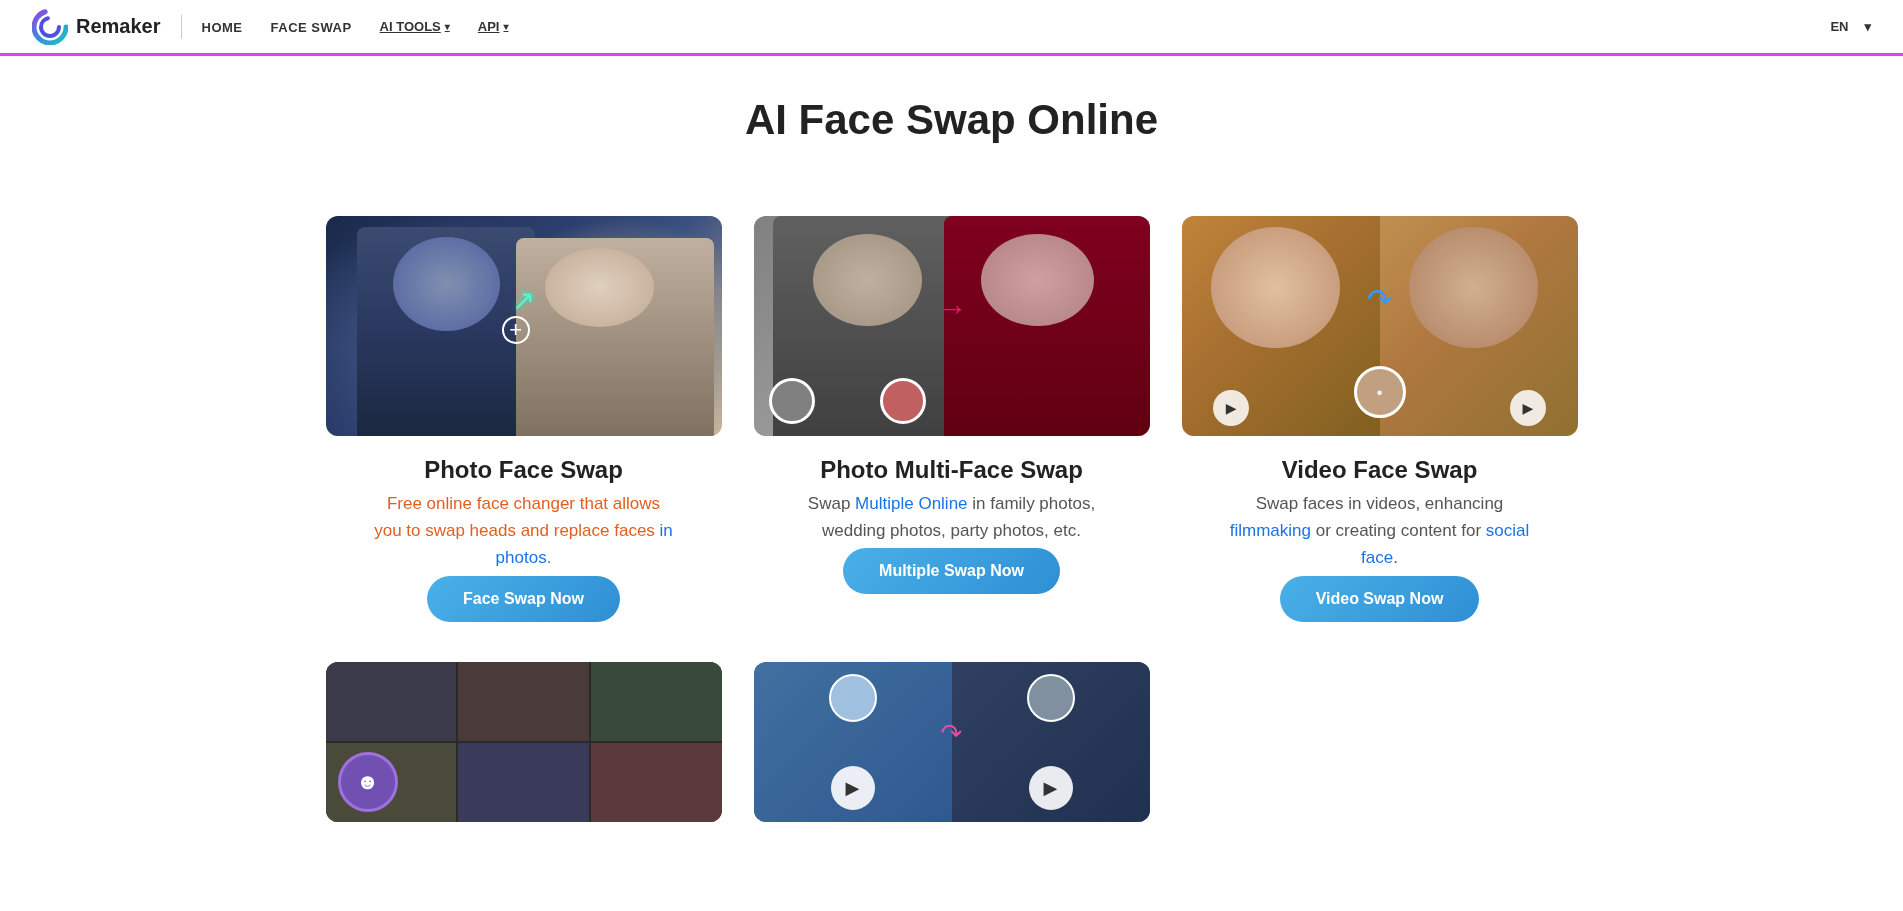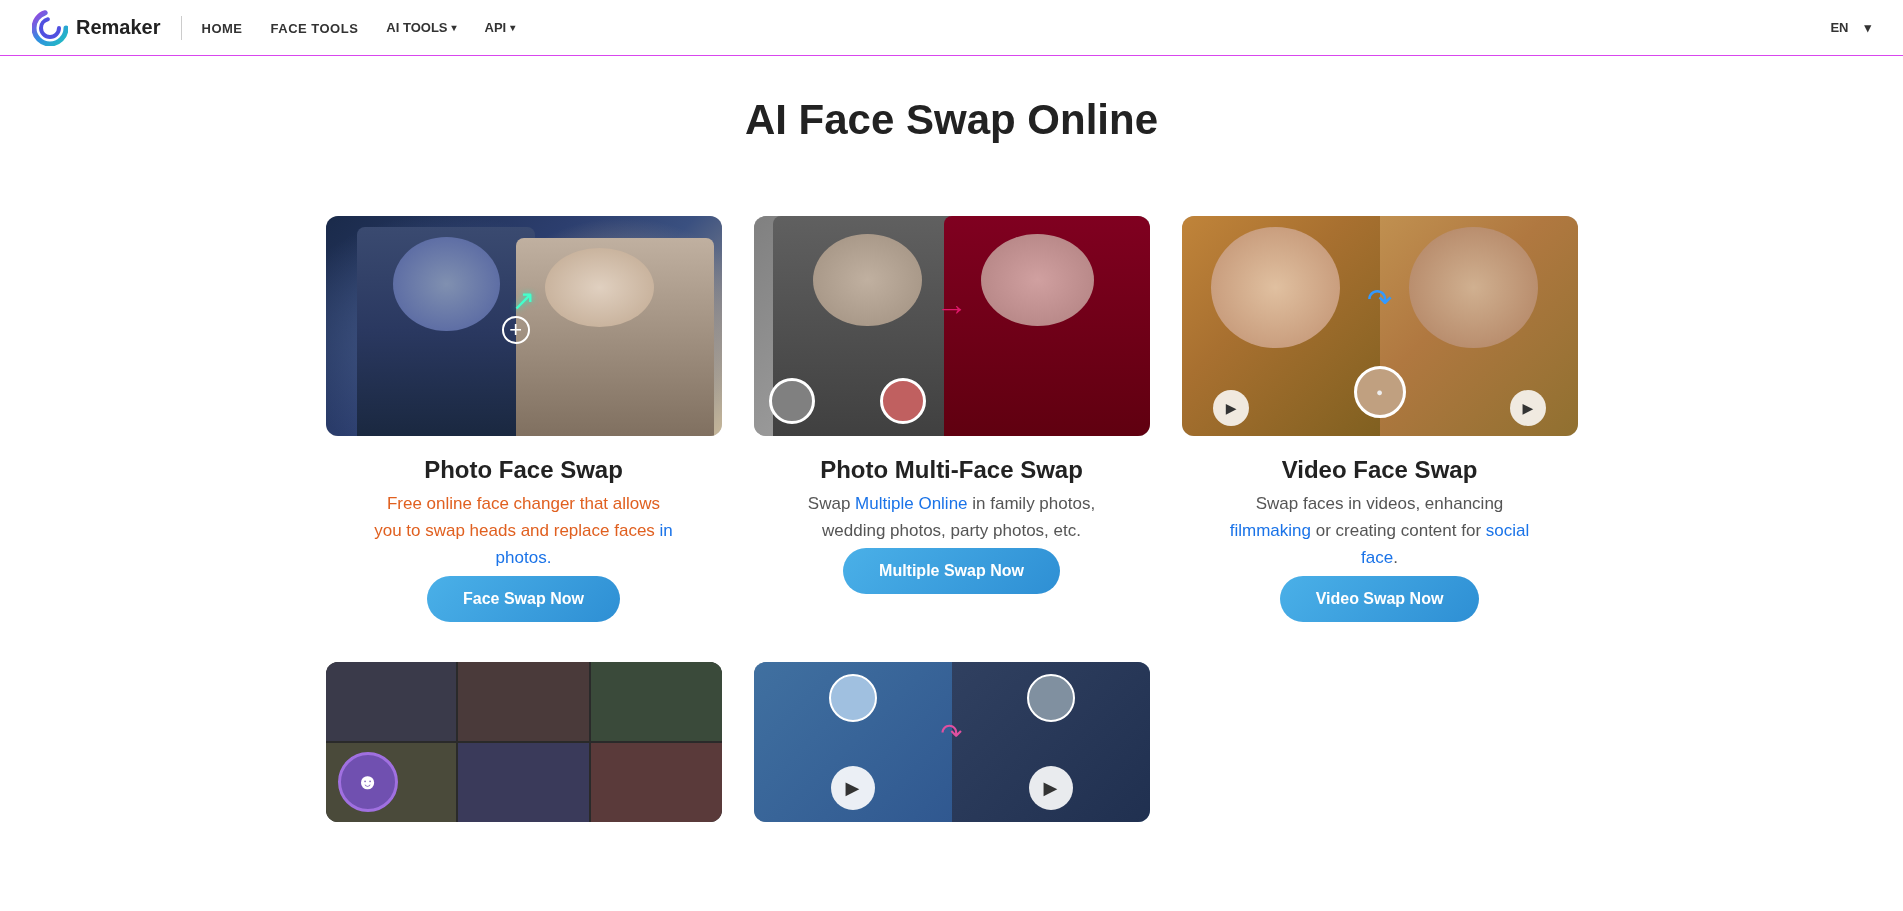--- a/index.html
+++ b/index.html
@@ -4,21 +4,21 @@
   <style>
     * { margin: 0; padding: 0; box-sizing: border-box; }
     body { font-family: Arial, sans-serif; background: #fff; color: #333; }
 
     
     nav {
       display: flex;
       align-items: center;
       padding: 0 32px;
       height: 56px;
-      border-bottom: 1px solid #d946ef;
+      border-bottom: 3px solid #d946ef;
       position: relative;
     }
     .logo-wrap {
       display: flex;
       align-items: center;
       gap: 8px;
       text-decoration: none;
     }
     .logo-icon {
       width: 36px;
@@ -49,20 +49,21 @@
       letter-spacing: 0.5px;
     }
     .nav-dropdown {
       display: flex;
       align-items: center;
       gap: 4px;
       cursor: pointer;
       font-size: 13px;
       font-weight: 600;
       color: #333;
+      text-decoration: underline;
     }
     .nav-dropdown span { font-size: 10px; }
     .nav-right {
       margin-left: auto;
       display: flex;
       align-items: center;
       gap: 16px;
       font-size: 13px;
       font-weight: 600;
       cursor: pointer;
@@ -500,21 +501,21 @@
         </linearGradient>
       </defs>
       <circle cx="18" cy="18" r="16" fill="none" stroke="url(#g1)" stroke-width="5" stroke-dasharray="70 30" stroke-linecap="round"></circle>
       <circle cx="18" cy="18" r="9" fill="none" stroke="#5050e0" stroke-width="4" stroke-dasharray="40 20" stroke-linecap="round"></circle>
     </svg>
     <span class="logo-text">Remaker</span>
   </a>
   <div class="nav-divider"></div>
   <ul class="nav-links">
     <li><a href="#">HOME</a></li>
-    <li><a href="#">FACE TOOLS</a></li>
+    <li><a href="#">FACE SWAP</a></li>
     <li>
       <span class="nav-dropdown">
         AI TOOLS <span>▾</span>
       </span>
     </li>
     <li>
       <span class="nav-dropdown">
         API <span>▾</span>
       </span>
     </li>

